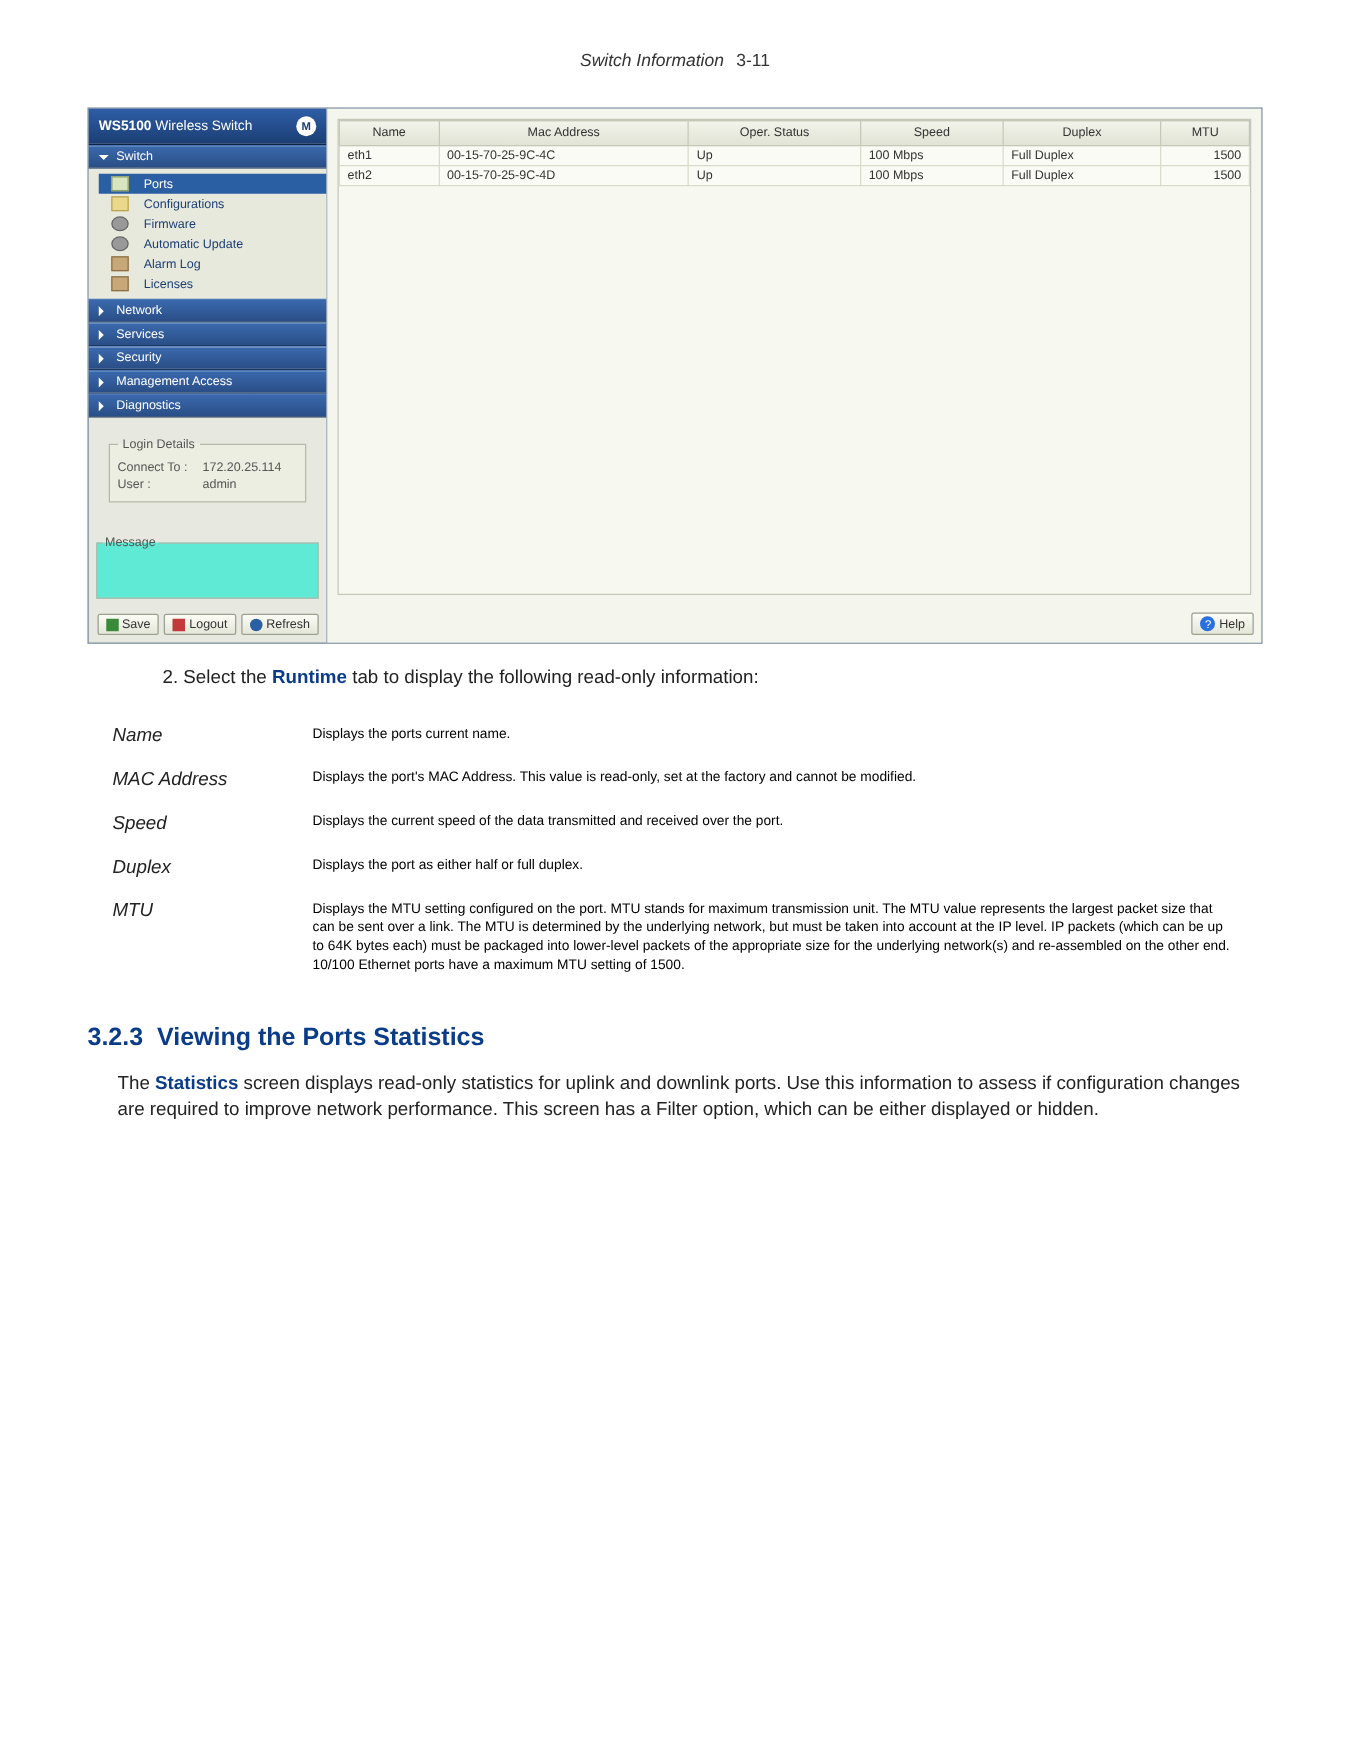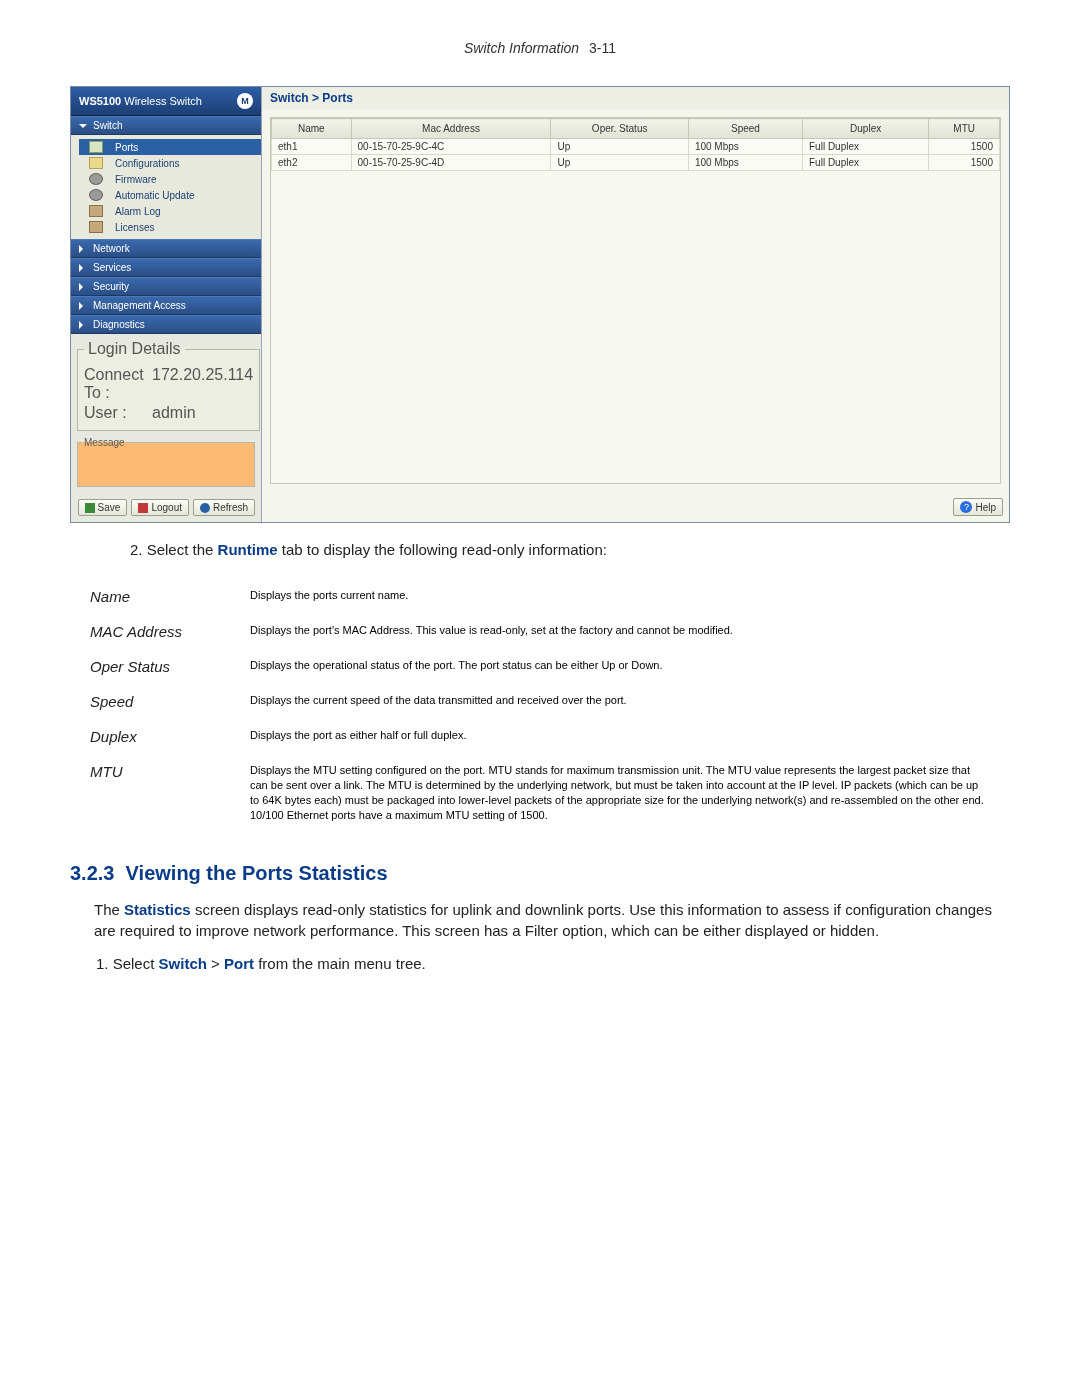--- a/index.html
+++ b/index.html
@@ -15,25 +15,25 @@
 .nav-hdr.collapsed .caret{border-top:none;border-left:4px solid #fff;border-top:4px solid transparent;border-bottom:4px solid transparent}
 .tree{background:#e7e9dd;padding:4px 0 4px 8px;flex:0 0 auto}
 .tree-fill{background:#e7e9dd;flex:1}
 .tree .node{display:flex;align-items:center;gap:12px;padding:2px 4px 2px 10px;color:#1c3e74}
 .tree .node.sel{background:#2a5fa3;color:#fff}
 .ico{width:12px;height:10px;display:inline-block;background:#b9c27d;border:1px solid #8a9060}
 .ico.folder{background:#ead98b;border-color:#b8a255}
 .ico.gear{background:#999;border-radius:50%;border-color:#666}
 .ico.disk{background:#c8a878;border-color:#8a7048}
 .ico.port{background:#d9e4c3;border-color:#8aa060}
-.login-box{border:1px solid #b4b8a8;margin:6px;padding:6px;background:#eceee2;font-size:16px;color:#555}
+.login-box{border:1px solid #b4b8a8;margin:16px;padding:6px;background:#eceee2;font-size:10px;color:#555}
 .login-box legend{padding:0 4px}
 .login-row{display:flex;gap:6px;margin:2px 0}
 .login-row .k{min-width:62px}
-.msg-box{border:1px solid #b4b8a8;margin:0 6px 6px 6px;padding:4px;background:#fdba74;font-size:10px;color:#555;height:40px}
+.msg-box{border:1px solid #b4b8a8;margin:11px 6px 6px 6px;padding:4px;background:#5eead4;font-size:10px;color:#555;height:40px}
 .btnrow{display:flex;gap:4px;padding:6px;justify-content:flex-end}
 .btn{border:1px solid #9aa090;background:linear-gradient(#fcfcf6,#e4e6d8);padding:2px 6px;font-size:10px;display:inline-flex;align-items:center;gap:3px;border-radius:2px;color:#333}
 .btn .bi{width:10px;height:10px;display:inline-block}
 .bi.save{background:#3a8a3a}
 .bi.logout{background:#c23a3a}
 .bi.refresh{background:#2a5fa3;border-radius:50%}
 .bi.help{width:12px;height:12px;border-radius:50%;background:#2a6fdf;color:#fff;font-size:9px;text-align:center;line-height:12px}
 .main{flex:1;display:flex;flex-direction:column;background:#f4f5ec}
 .crumb{padding:4px 8px;color:#0a3c88;font-weight:bold;font-size:12px;background:#edefe5}
 .tabs{display:flex;gap:0;padding:0 6px;background:#edefe5;border-bottom:1px solid #bfc3b2}
@@ -150,21 +150,20 @@
             <span>Logout</span>
           </span>
       <span class="btn">
             <span class="bi refresh"></span>
             <span>Refresh</span>
           </span>
     </div>
   </div>
 
   <div class="main">
-    <div class="crumb">Switch &gt; Ports</div>
     <div class="panel">
       <table class="grid">
         <thead>
               <tr id="thead-row">
                 <th>Name</th>
                 <th>Mac Address</th>
                 <th>Oper. Status</th>
                 <th>Speed</th>
                 <th>Duplex</th>
                 <th>MTU</th>
@@ -207,41 +206,34 @@
 <div class="defs" id="defs">
       <div class="defrow">
         <div class="term">Name</div>
         <div class="desc">Displays the ports current name.</div>
       </div>
       <div class="defrow">
         <div class="term">MAC Address</div>
         <div class="desc">Displays the port's MAC Address. This value is read-only, set at the factory and cannot be modified.</div>
       </div>
       <div class="defrow">
-        <div class="term">Oper Status</div>
-        <div class="desc">Displays the operational status of the port. The port status can be either Up or Down.</div>
-      </div>
-      <div class="defrow">
         <div class="term">Speed</div>
         <div class="desc">Displays the current speed of the data transmitted and received over the port.</div>
       </div>
       <div class="defrow">
         <div class="term">Duplex</div>
         <div class="desc">Displays the port as either half or full duplex.</div>
       </div>
       <div class="defrow">
         <div class="term">MTU</div>
         <div class="desc">Displays the MTU setting configured on the port. MTU stands for maximum transmission unit. The MTU value represents the largest packet size that can be sent over a link. The MTU is determined by the underlying network, but must be taken into account at the IP level. IP packets (which can be up to 64K bytes each) must be packaged into lower-level packets of the appropriate size for the underlying network(s) and re-assembled on the other end. 10/100 Ethernet ports have a maximum MTU setting of 1500.</div>
       </div>
     </div>
 
 <div class="sect-h">
   <span>3.2.3</span>&nbsp;&nbsp;<span>Viewing the Ports Statistics</span>
 </div>
 
 <p class="body-p">
   <span>The </span><span class="em">Statistics</span><span> screen displays read-only statistics for uplink and downlink ports. Use this information to assess if configuration changes are required to improve network performance. This screen has a Filter option, which can be either displayed or hidden.</span>
 </p>
-<p class="step">
-  <span>1.</span> <span>Select </span><span class="em">Switch</span><span> &gt; </span><span class="em">Port</span><span> from the main menu tree.</span>
-</p>
 
 </div>
 
 </body></html>

